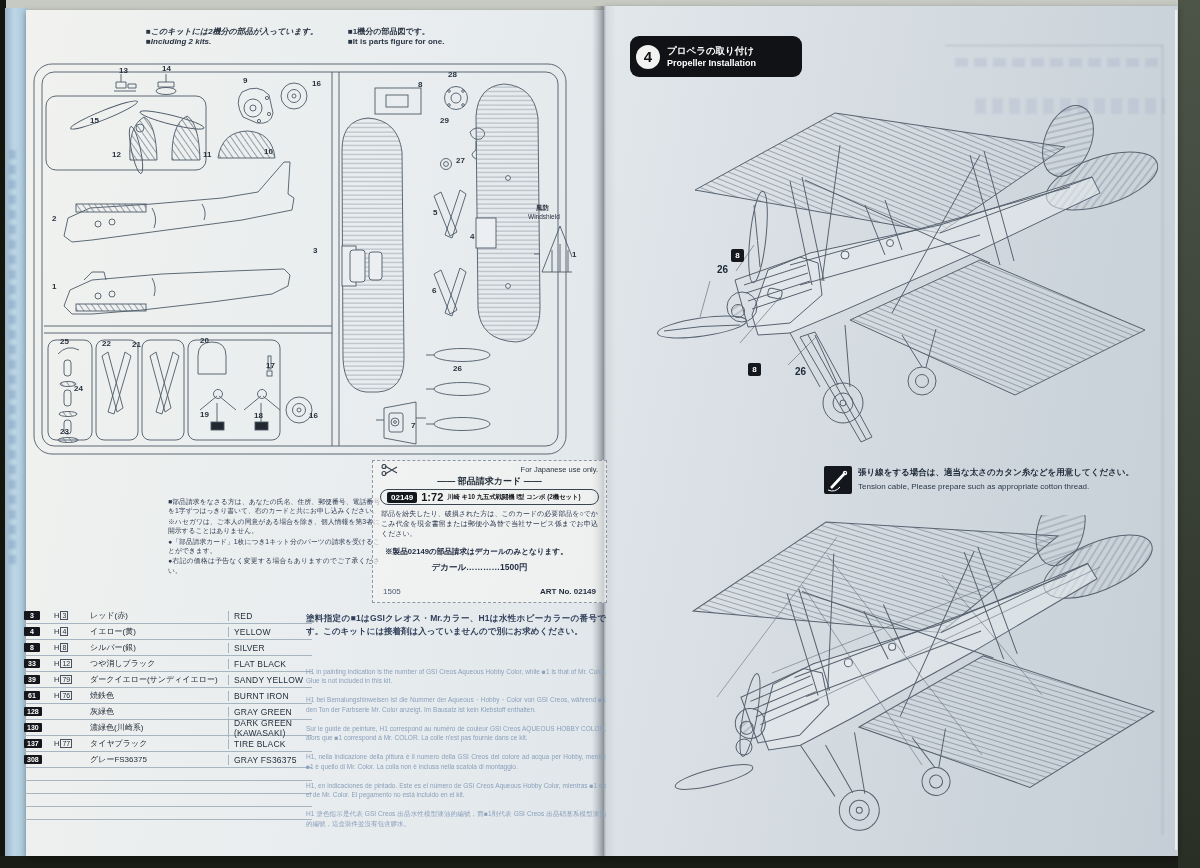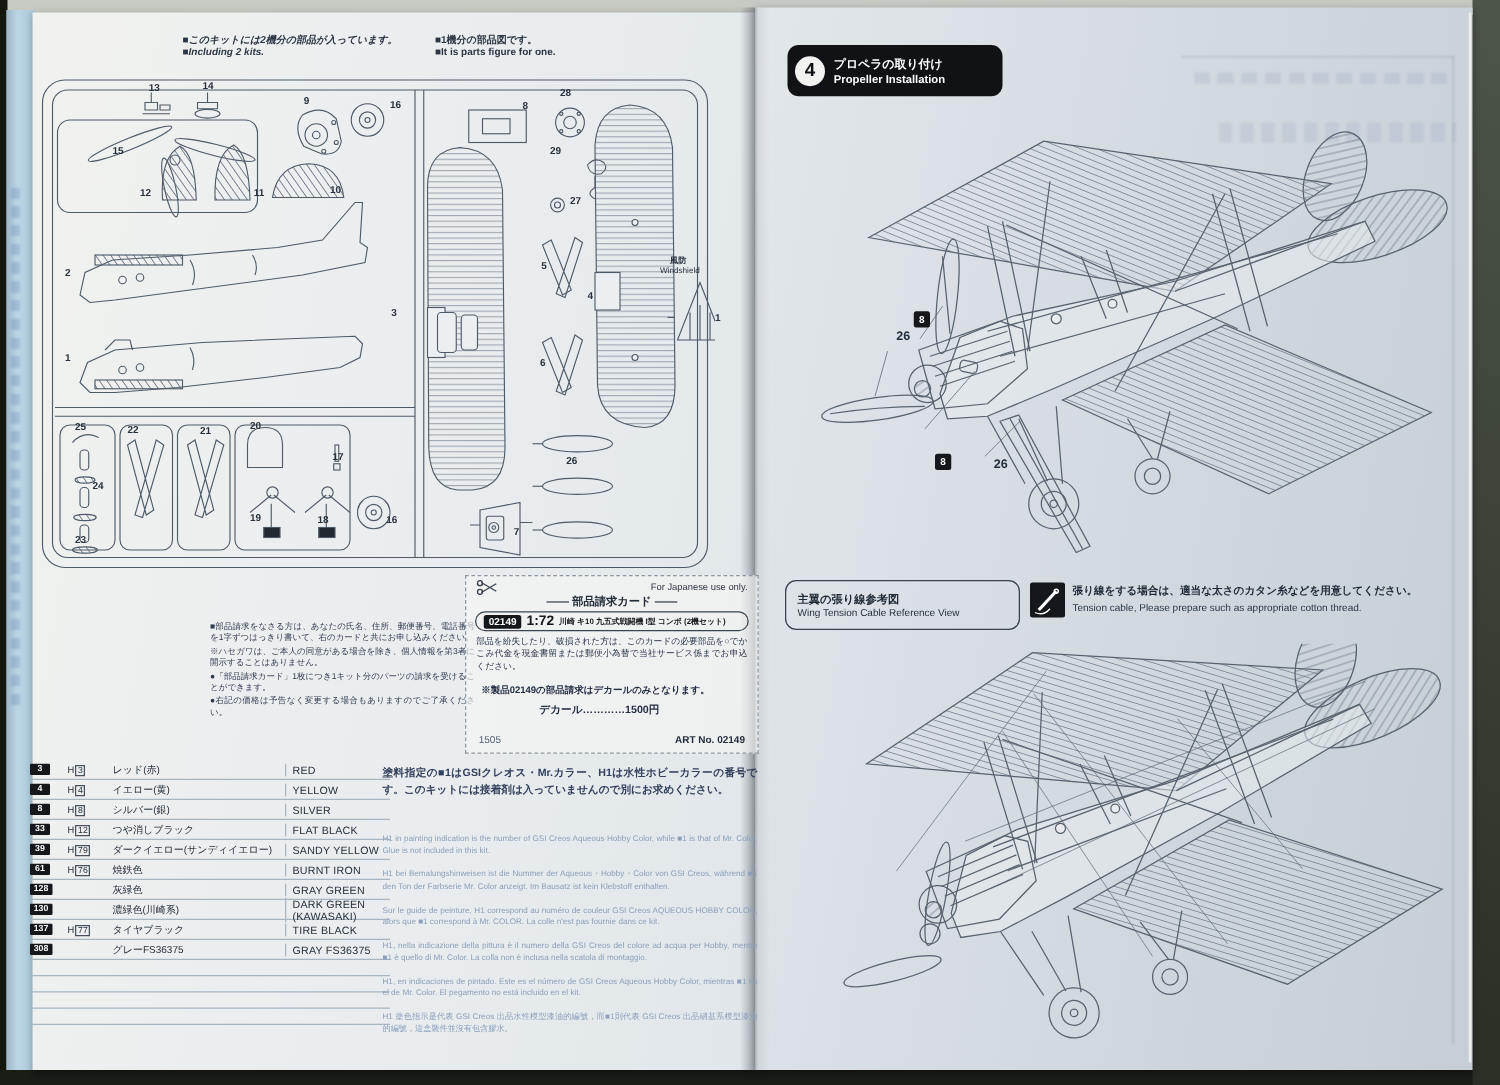--- a/index.html
+++ b/index.html
@@ -208,21 +208,21 @@
       <span class="plbl" style="left: 264px; top: 147px;">10</span>
       <span class="plbl" style="left: 52px; top: 214px;">2</span>
       <span class="plbl" style="left: 52px; top: 282px;">1</span>
       <span class="plbl" style="left: 313px; top: 246px;">3</span>
       <span class="plbl" style="left: 433px; top: 208px;">5</span>
       <span class="plbl" style="left: 470px; top: 232px;">4</span>
       <span class="plbl" style="left: 432px; top: 286px;">6</span>
       <span class="plbl" style="left: 572px; top: 250px;">1</span>
       <span class="plbl" style="left: 60px; top: 337px;">25</span>
       <span class="plbl" style="left: 102px; top: 339px;">22</span>
-      <span class="plbl" style="left: 160px; top: 340px; text-align: center;">21</span>
+      <span class="plbl" style="left: 132px; top: 340px; text-align: center;">21</span>
       <span class="plbl" style="left: 200px; top: 336px;">20</span>
       <span class="plbl" style="left: 266px; top: 361px;">17</span>
       <span class="plbl" style="left: 74px; top: 384px;">24</span>
       <span class="plbl" style="left: 60px; top: 427px;">23</span>
       <span class="plbl" style="left: 200px; top: 410px;">19</span>
       <span class="plbl" style="left: 254px; top: 411px;">18</span>
       <span class="plbl" style="left: 309px; top: 411px;">16</span>
       <span class="plbl" style="left: 411px; top: 421px;">7</span>
       <span class="plbl" style="left: 453px; top: 364px;">26</span>
     </div>
@@ -431,24 +431,20 @@
     </g>
   </svg>
 
   <div class="s" id="right-callouts" style="left:0;top:0;width:1200px;height:868px;pointer-events:none;">
       <span class="c-box" style="left: 731px; top: 249px;">8</span>
       <span class="c-num" style="left: 717px; top: 264px;">26</span>
       <span class="c-box" style="left: 748px; top: 363px;">8</span>
       <span class="c-num" style="left: 795px; top: 366px;">26</span>
     </div>
 
-  <div class="s" style="left:628px;top:464px;width:188px;height:40px;border:1.4px solid #39424d;border-radius:9px;display:flex;flex-direction:column;justify-content:center;padding-left:9px;box-sizing:border-box;">
-    <div style="font:bold 9px 'Liberation Sans',sans-serif;color:#1e2936;">主翼の張り線参考図</div>
-    <div style="font:8px 'Liberation Sans',sans-serif;color:#27323f;">Wing Tension Cable Reference View</div>
-  </div>
   <div class="s" style="left:824px;top:466px;width:28px;height:28px;background:#14171b;border-radius:2px;">
     <svg width="28" height="28" viewBox="0 0 28 28">
       <g stroke="#fff" fill="none">
         <path d="M7,22 L21,7" stroke-width="2.6"></path>
         <circle cx="21" cy="7" r="1.6" stroke-width="1.2"></circle>
         <path d="M4,24 q7,3 12,-3" stroke-width="1"></path>
       </g>
     </svg>
   </div>
   <div class="s" style="left:858px;top:467px;width:320px;font:bold 8.5px 'Liberation Sans',sans-serif;color:#1d2836;">張り線をする場合は、適当な太さのカタン糸などを用意してください。</div>

